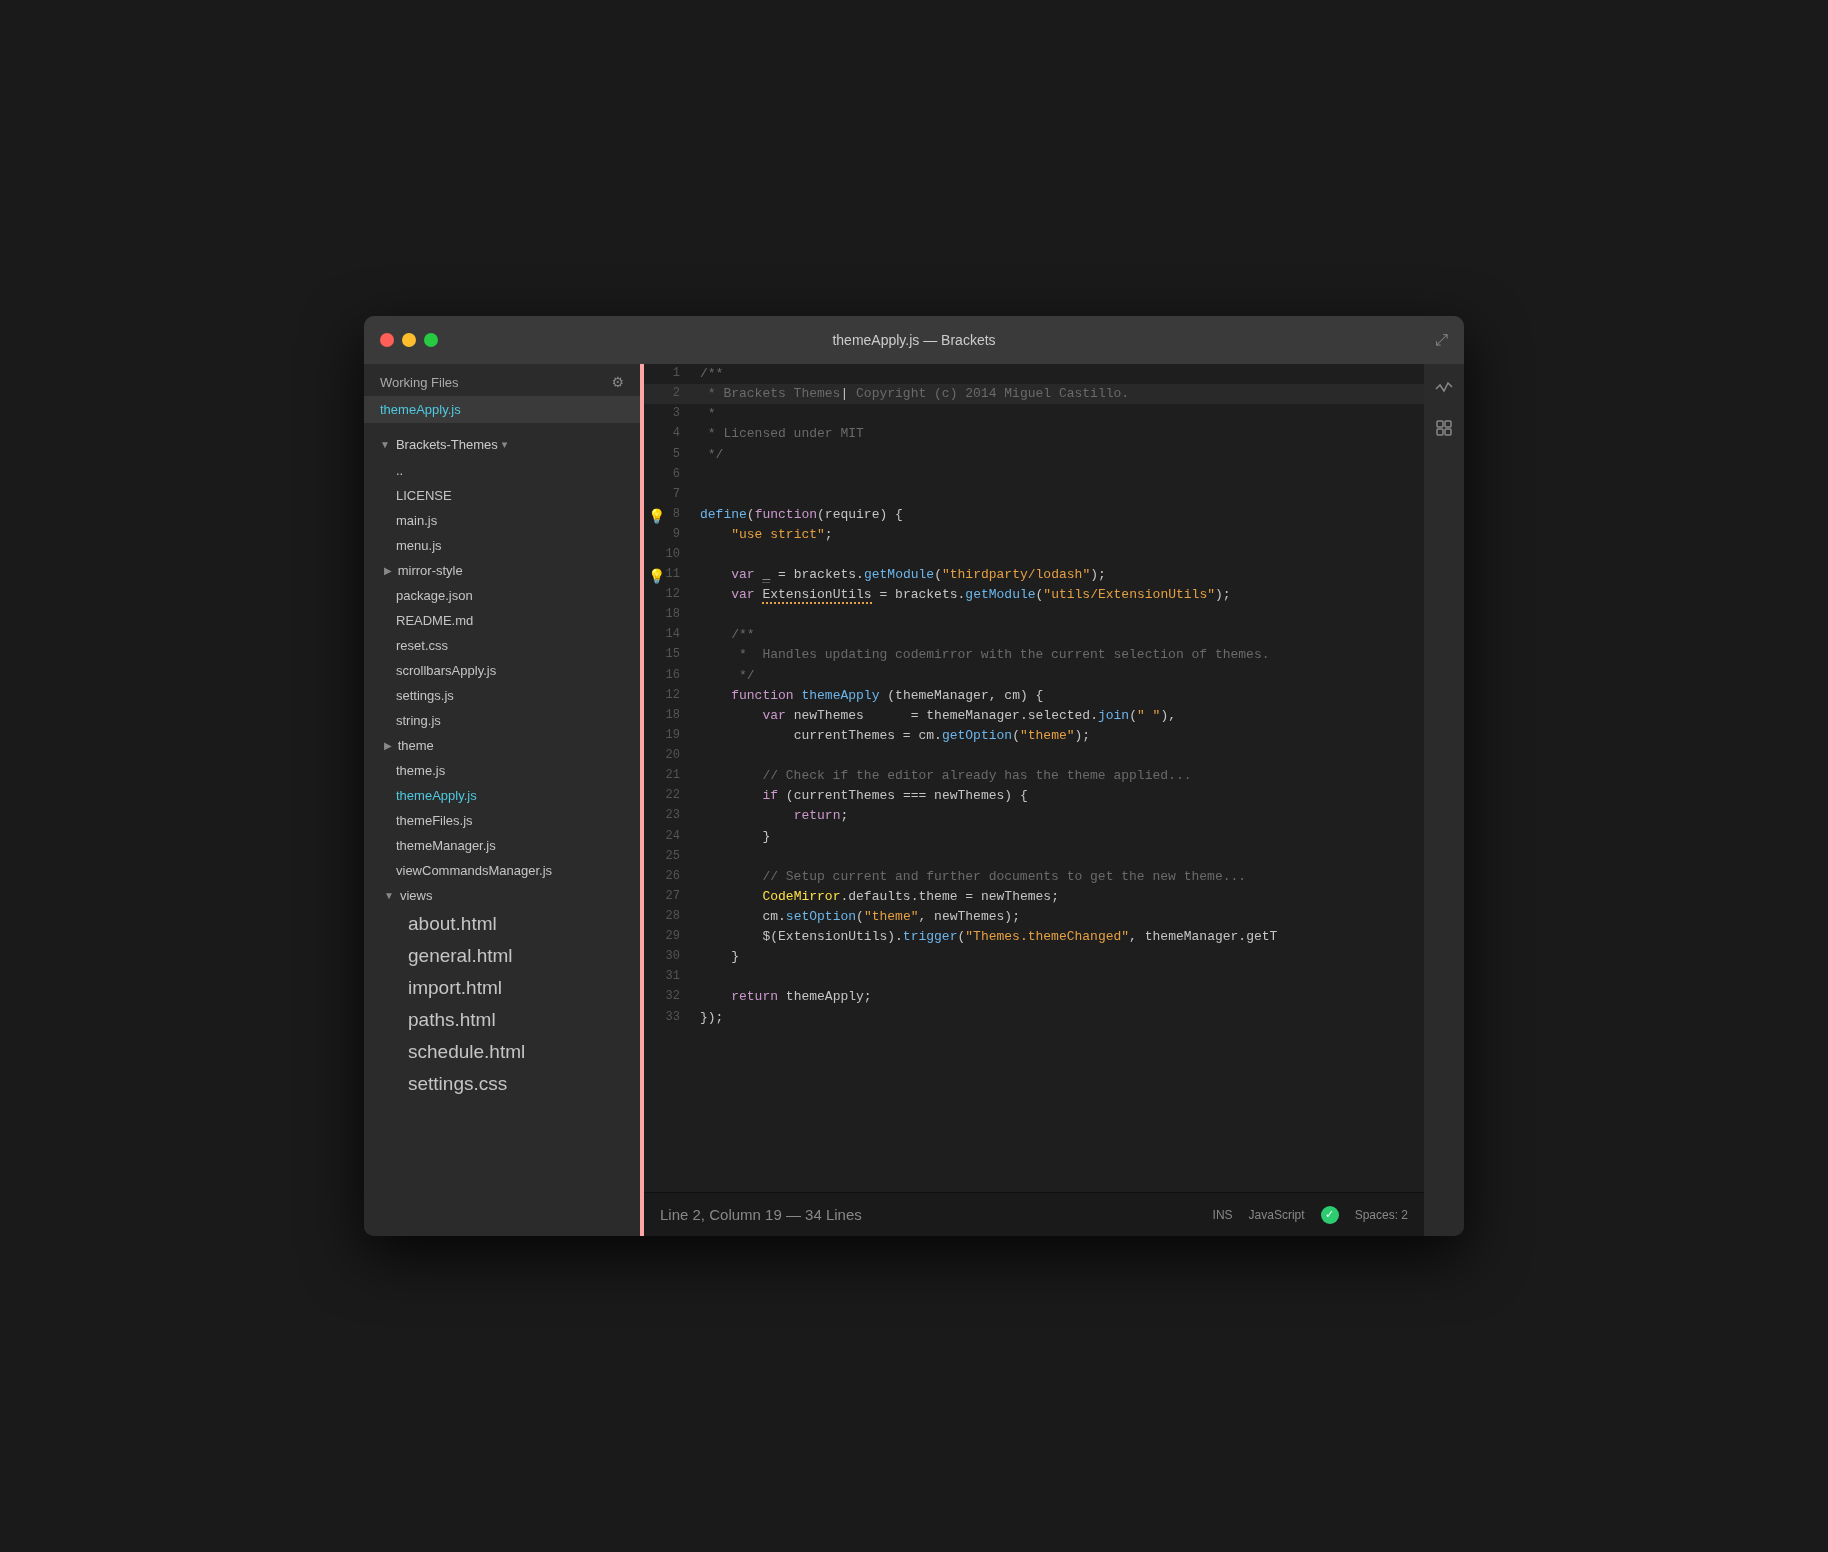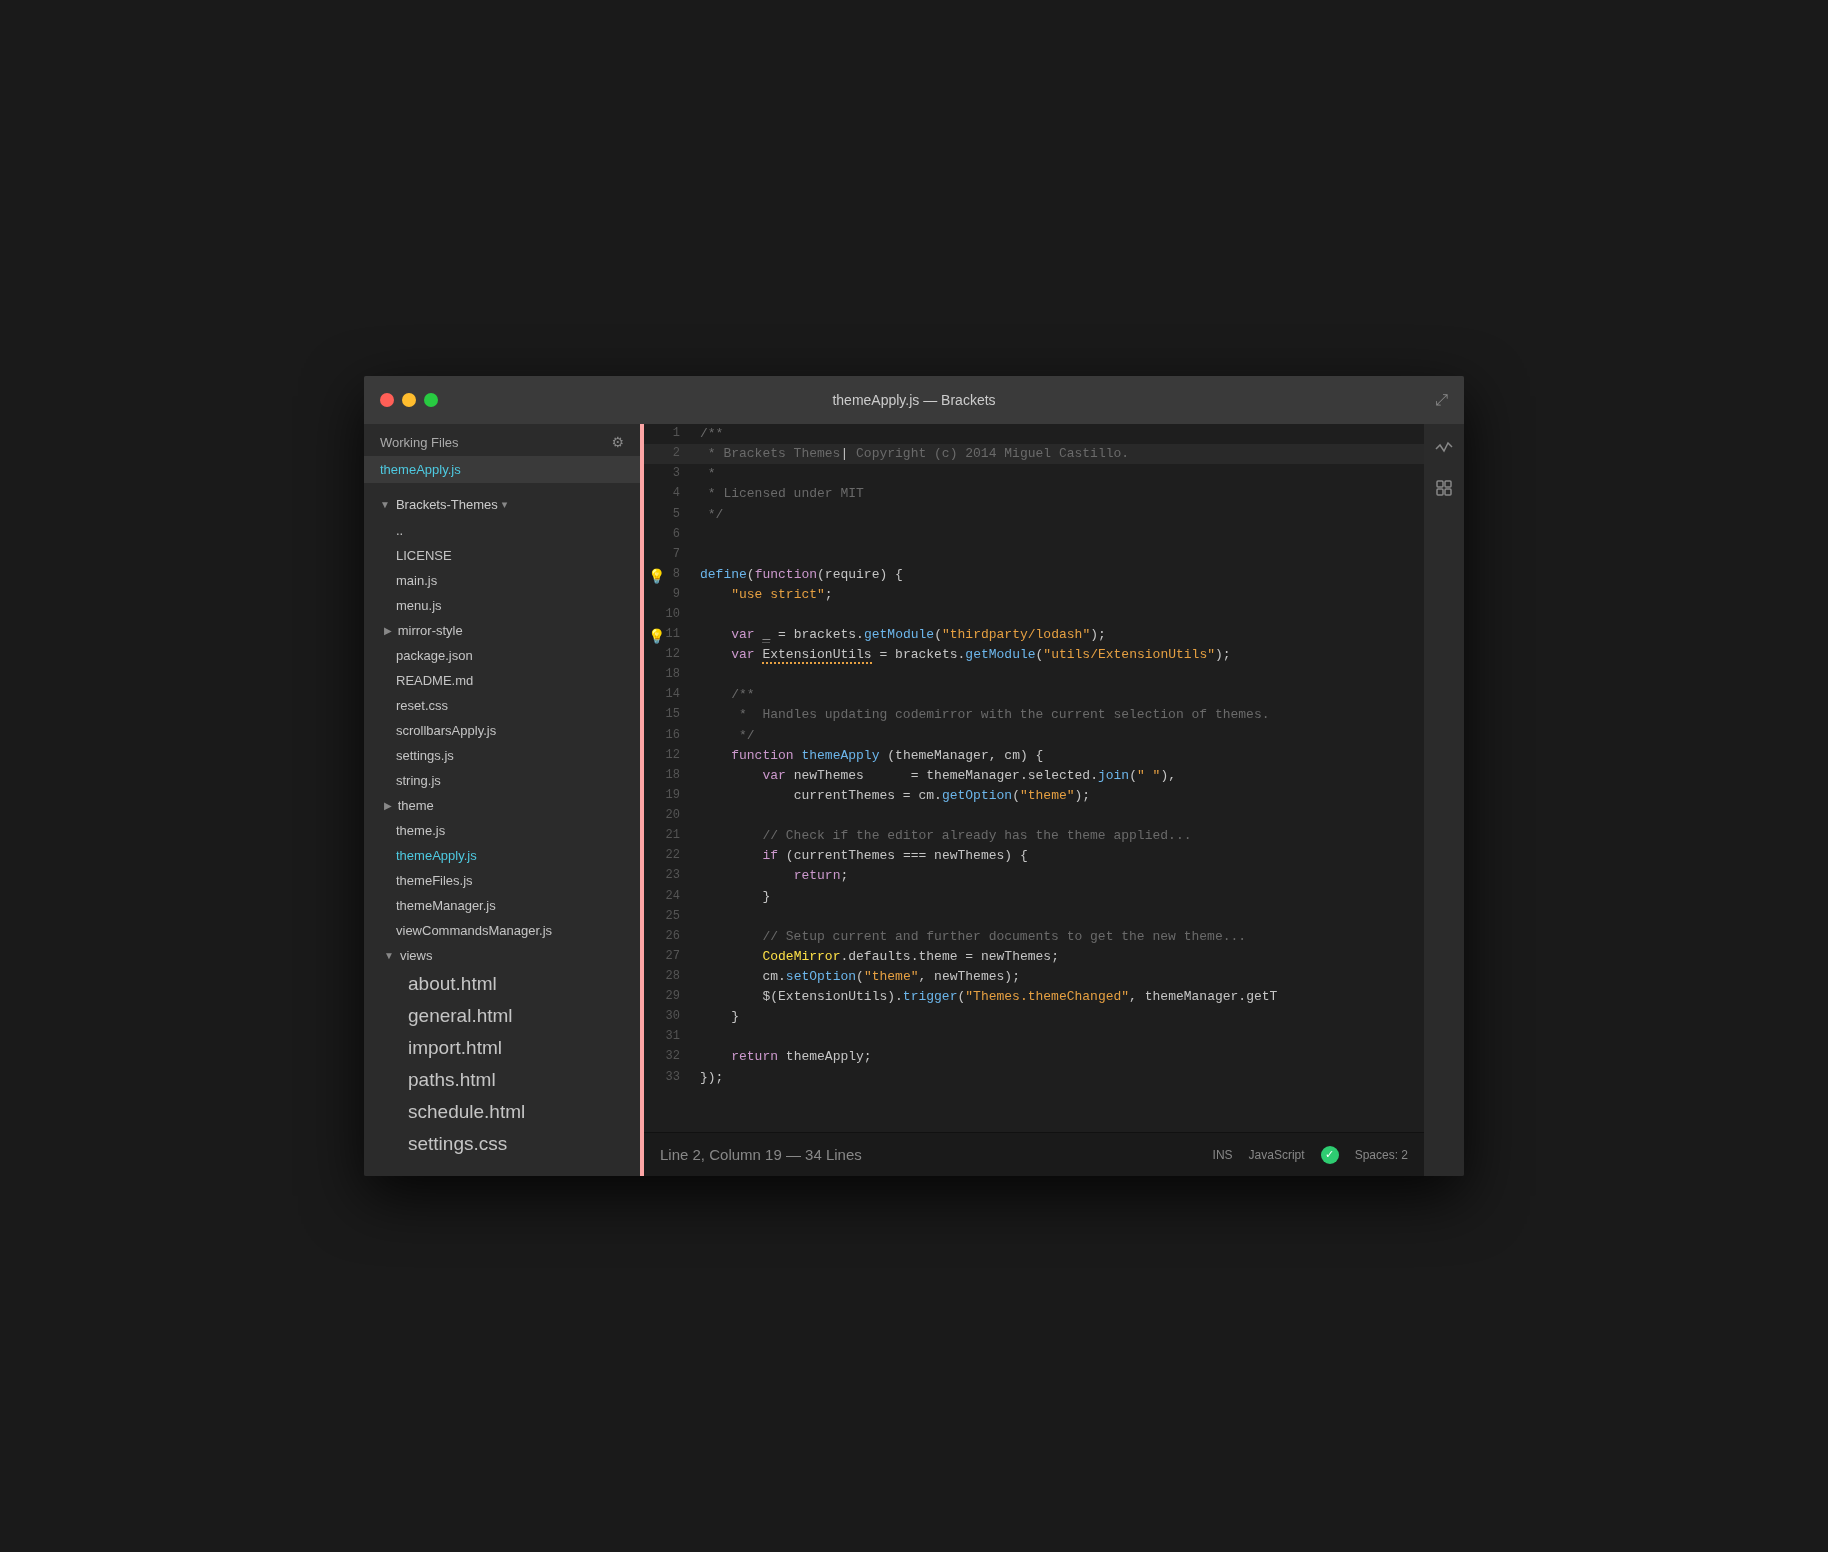--- a/index.html
+++ b/index.html
@@ -6,23 +6,23 @@
     body {
       background: #1a1a1a;
       display: flex;
       justify-content: center;
       align-items: center;
       min-height: 100vh;
       font-family: -apple-system, BlinkMacSystemFont, 'Segoe UI', sans-serif;
     }
     .window {
       width: 1100px;
-      height: 800px;
+      height: 920px;
       background: #2a2a2a;
-      border-radius: 2px;
+      border-radius: 10px;
       overflow: hidden;
       display: flex;
       flex-direction: column;
       box-shadow: 0 20px 60px rgba(0,0,0,0.8);
     }
     .titlebar {
       background: #3a3a3a;
       height: 48px;
       display: flex;
       align-items: center;

